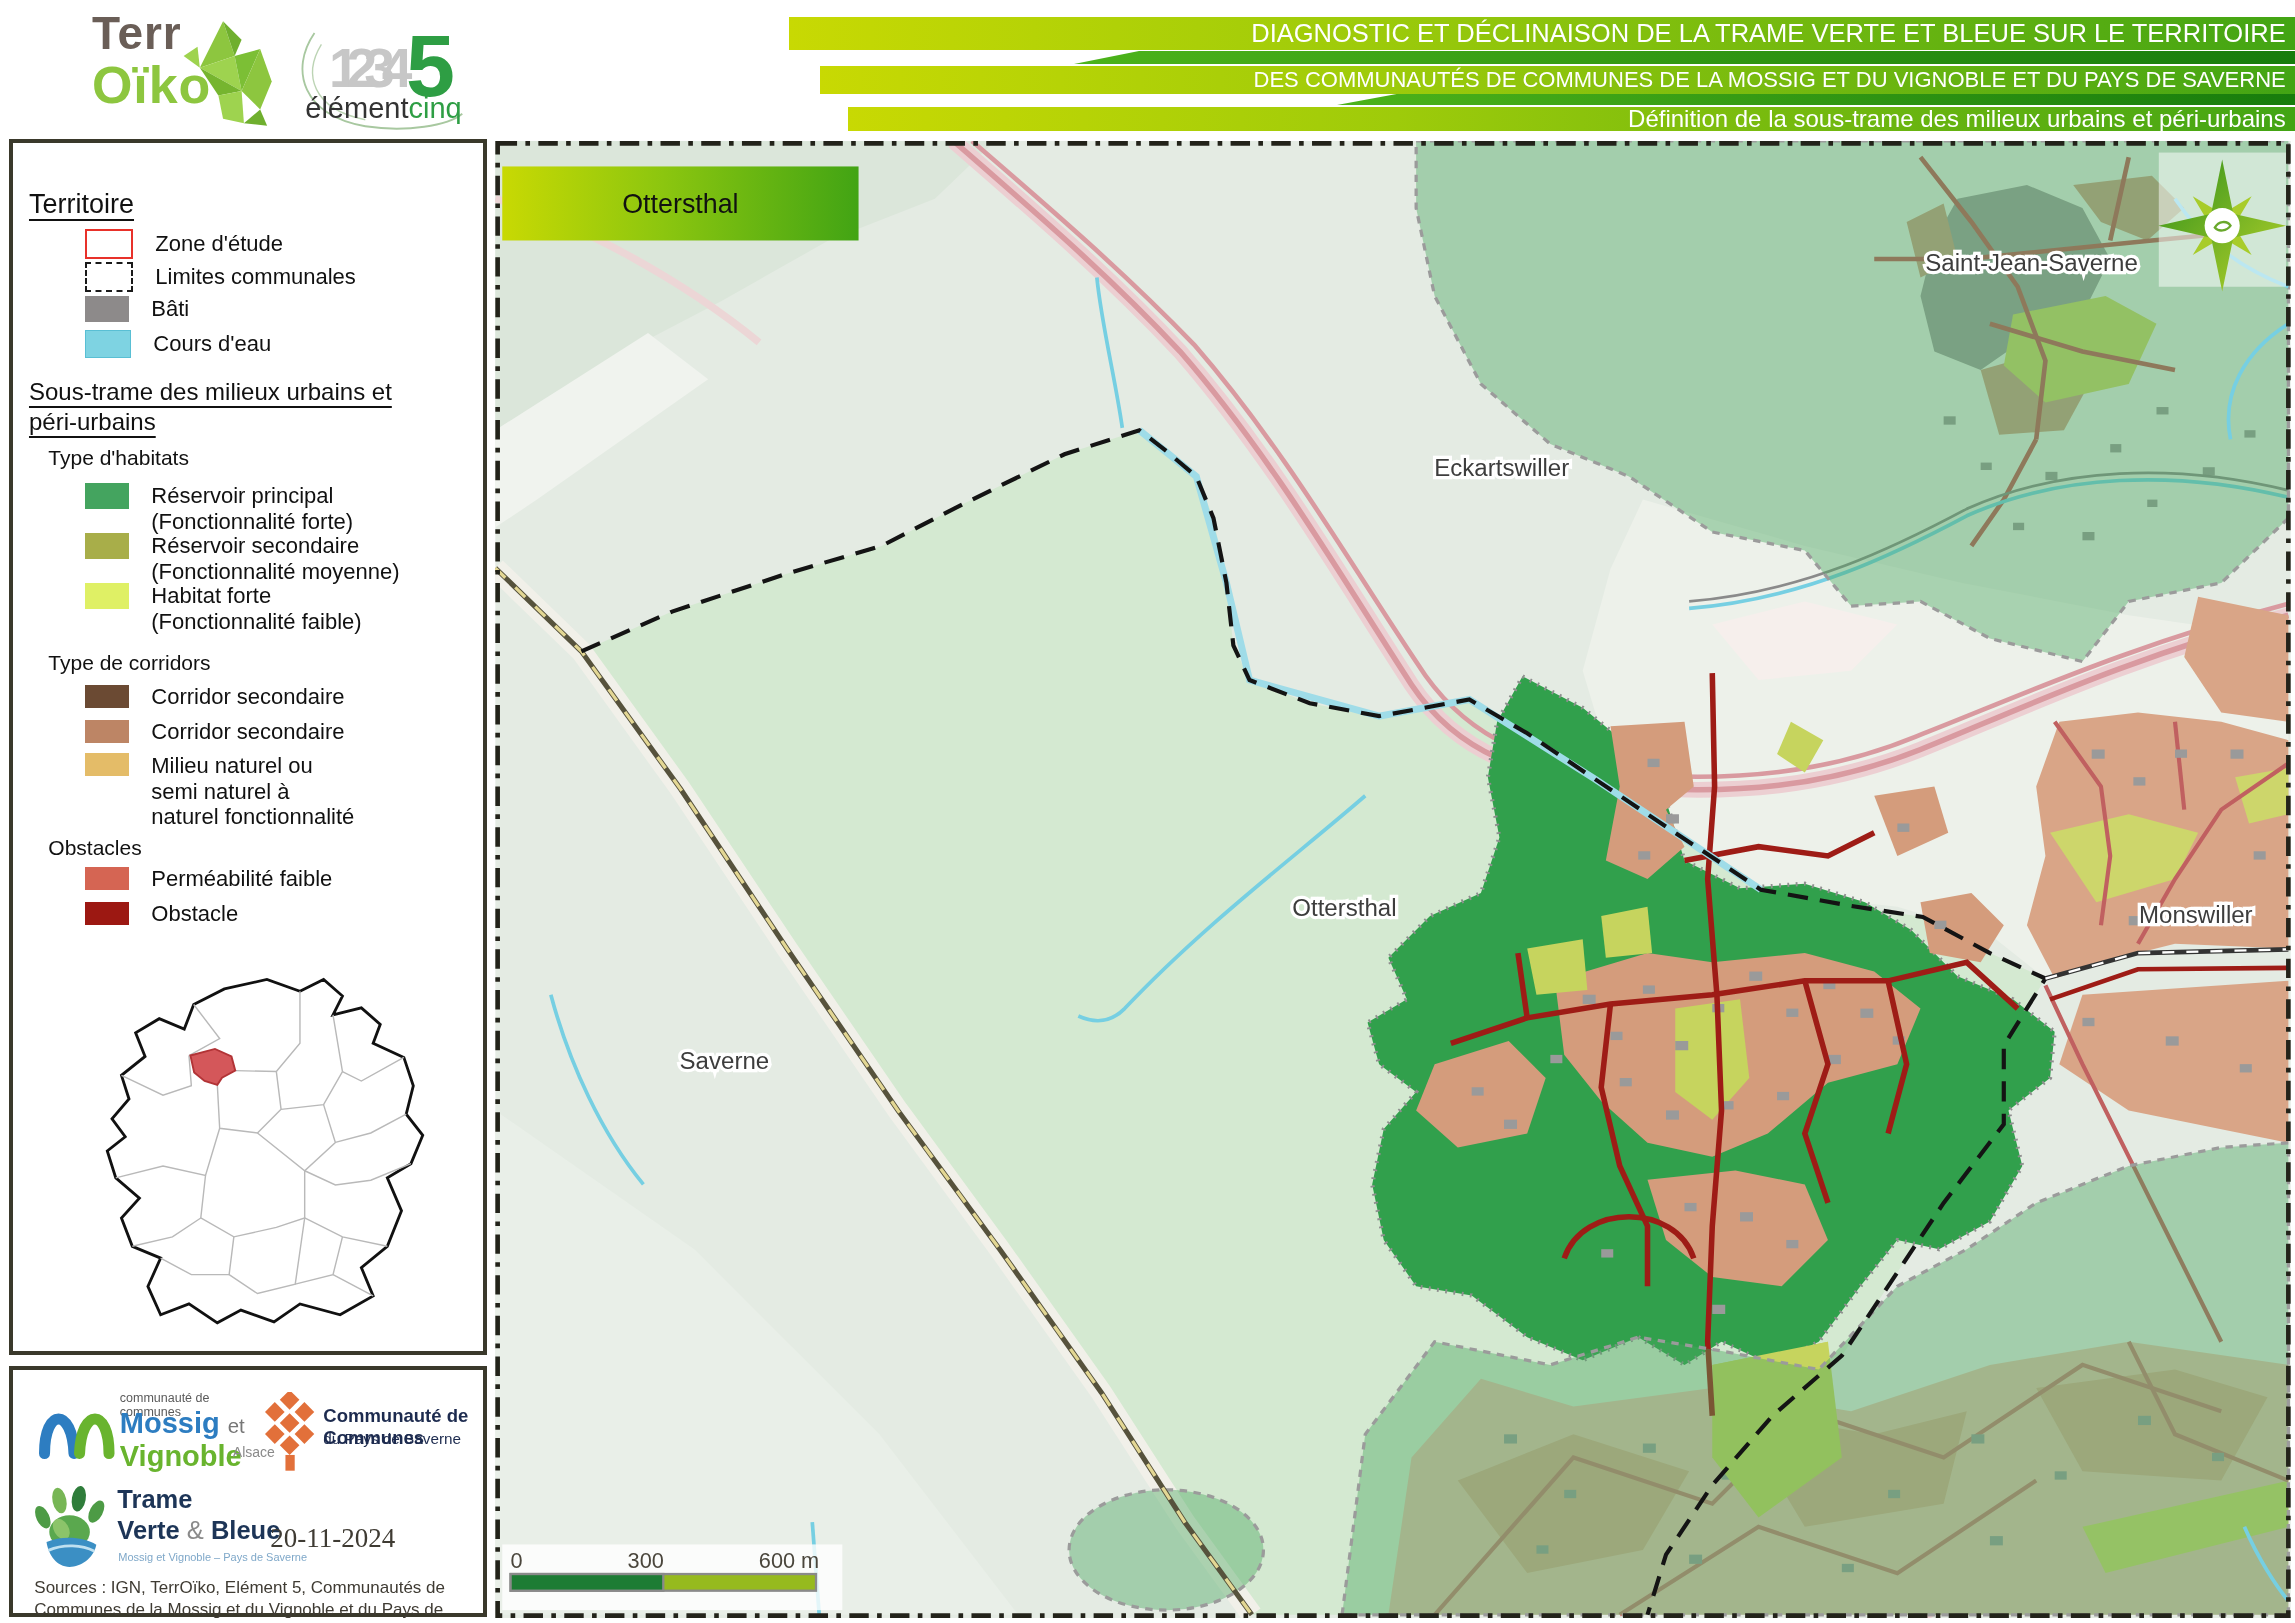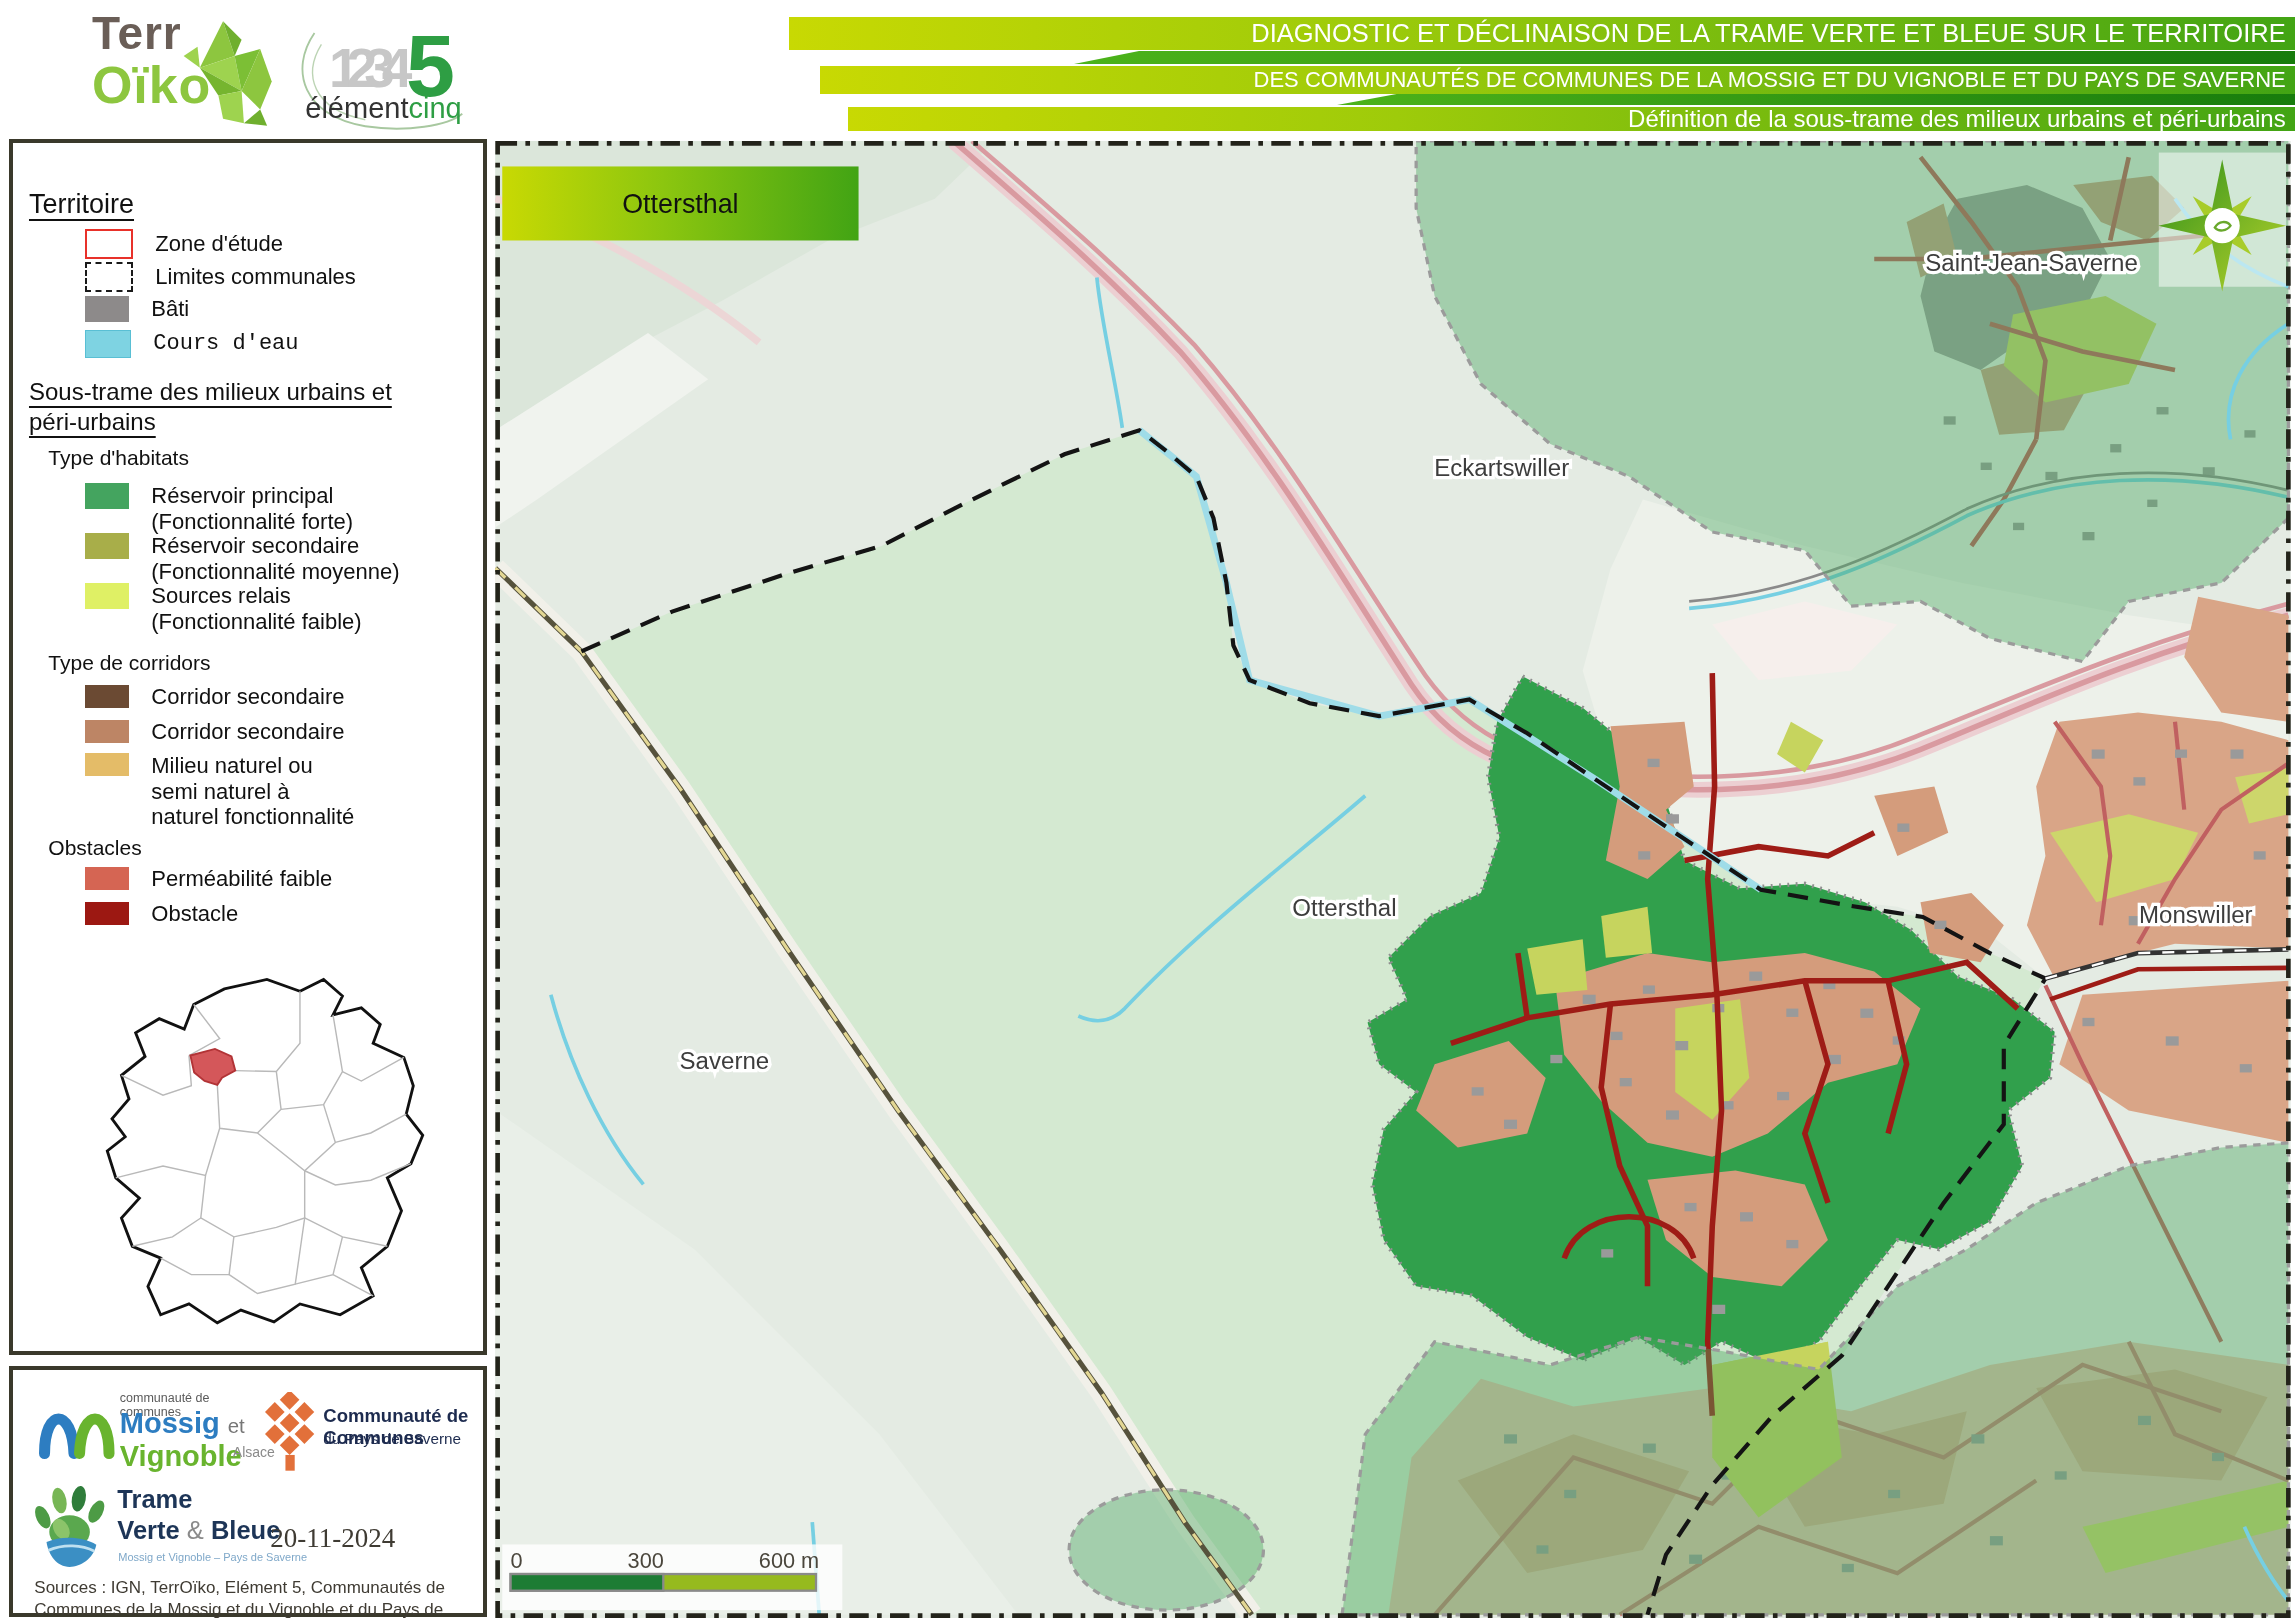--- a/index.html
+++ b/index.html
@@ -117,39 +117,39 @@
       <span class="lbl">Zone d'étude</span>
     </div>
     <div class="lg-row" style="left:72px;top:119px;">
       <span class="sw sw-lim"></span>
       <span class="lbl">Limites communales</span>
     </div>
     <div class="lg-row" style="left:72px;top:153px;">
       <span class="sw sw-bati"></span>
       <span class="lbl">Bâti</span>
     </div>
-    <div class="lg-row" style="left:72px;top:187px;font-family:Liberation Mono, monospace;">
+    <div class="lg-row" style="left:72px;top:187px;">
       <span class="sw sw-eau"></span>
       <span class="lbl">Cours d'eau</span>
     </div>
 
     <div class="lg-h" style="left:15.7px;top:234px;width:417px;font-size:24px;line-height:1.25;">Sous-trame des milieux urbains et péri-urbains</div>
     <div class="lg-sh" style="left:35px;top:303px;">Type d'habitats</div>
 
     <div class="lg-row top-align" style="left:72px;top:340px;">
       <span class="sw sw-rp"></span>
       <span class="lbl"><span>Réservoir principal</span><br><span>(Fonctionnalité forte)</span></span>
     </div>
     <div class="lg-row top-align" style="left:72px;top:390px;">
       <span class="sw sw-rs"></span>
       <span class="lbl"><span>Réservoir secondaire</span><br><span>(Fonctionnalité moyenne)</span></span>
     </div>
     <div class="lg-row top-align" style="left:72px;top:440px;">
       <span class="sw sw-hr"></span>
-      <span class="lbl"><span>Sources relais</span><br><span>(Fonctionnalité faible)</span></span>
+      <span class="lbl"><span>Habitat forte</span><br><span>(Fonctionnalité faible)</span></span>
     </div>
 
     <div class="lg-sh" style="left:35px;top:508px;">Type de corridors</div>
     <div class="lg-row" style="left:72px;top:541px;">
       <span class="sw sw-cp"></span>
       <span class="lbl">Corridor secondaire</span>
     </div>
     <div class="lg-row" style="left:72px;top:576px;">
       <span class="sw sw-cs"></span>
       <span class="lbl">Corridor secondaire</span>

